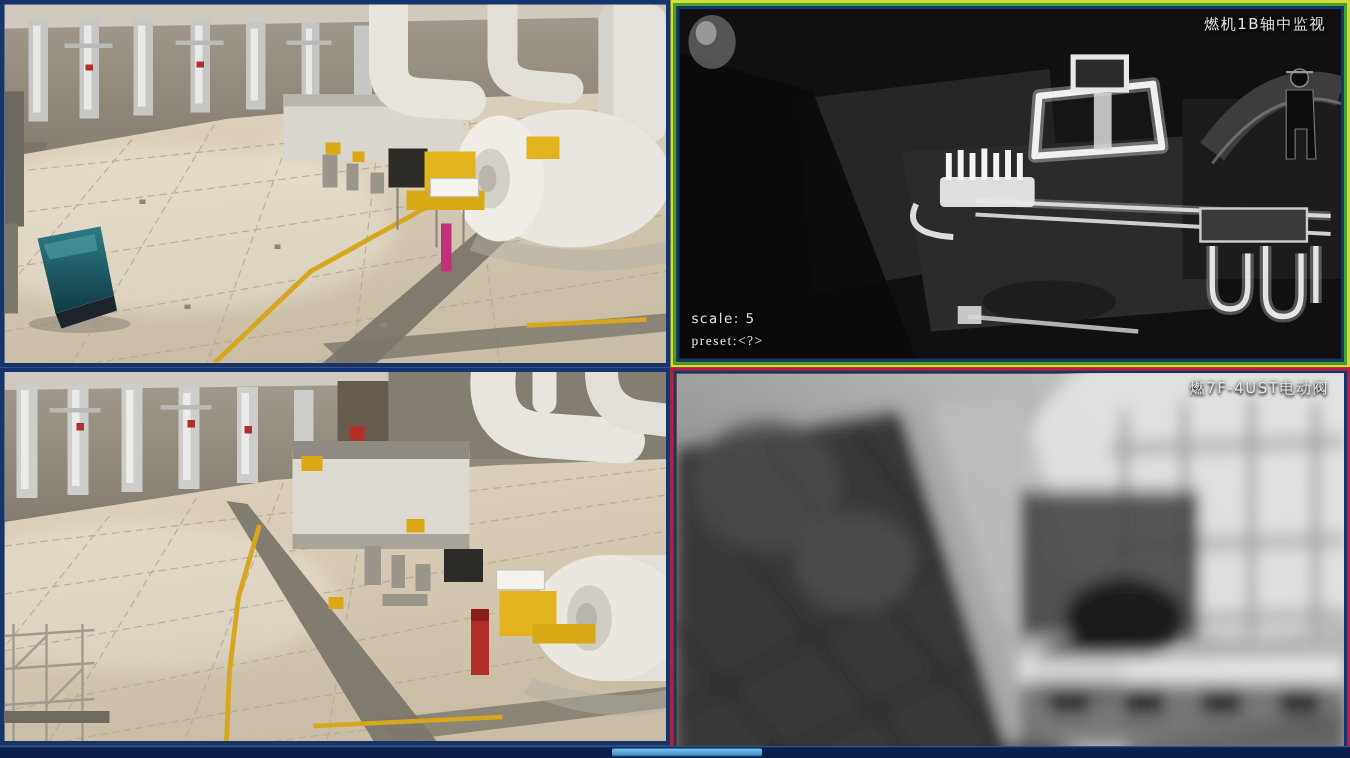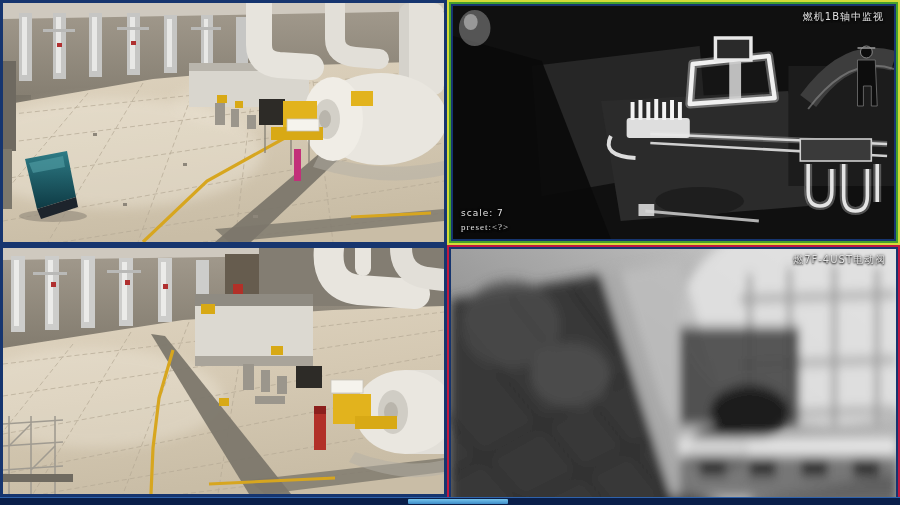--- a/index.html
+++ b/index.html
@@ -200,21 +200,21 @@
                    M396,158 L396,190 Q396,205 408,205 Q420,205 420,190 L420,163
                    M430,158 L430,196" stroke="#e4e4e4" stroke-width="3.6" fill="none"></path>
           <path d="M195,205 L310,215" stroke="#cfcfcf" stroke-width="3" opacity="0.85"></path>
           <rect x="188" y="198" width="16" height="12" fill="#d8d8d8" opacity="0.9"></rect>
 
           <circle cx="419" cy="46" r="6" fill="#0c0c0c" stroke="#8a8a8a" stroke-width="1"></circle>
           <line x1="410" y1="42" x2="428" y2="42" stroke="#9a9a9a" stroke-width="1.5"></line>
           <path d="M410,54 L428,54 L430,100 L424,100 L424,80 L416,80 L416,100 L410,100 Z" fill="#0d0d0d" stroke="#777777" stroke-width="0.8"></path>
         </svg>
         <div class="osd cam-label">燃机1B轴中监视</div>
-        <div class="osd scale-line">scale: 7</div>
+        <div class="osd scale-line">scale: 5</div>
         <div class="osd preset-line">preset:&lt;?&gt;</div>
       </div>
     </div>
   </div>
 
   <div class="pane pane-bl">
     <div class="inner-plain">
       <svg class="scene" viewBox="0 0 441 246" preserveAspectRatio="none">
         <defs>
           <linearGradient id="wall2" x1="0" y1="0" x2="0" y2="1">

